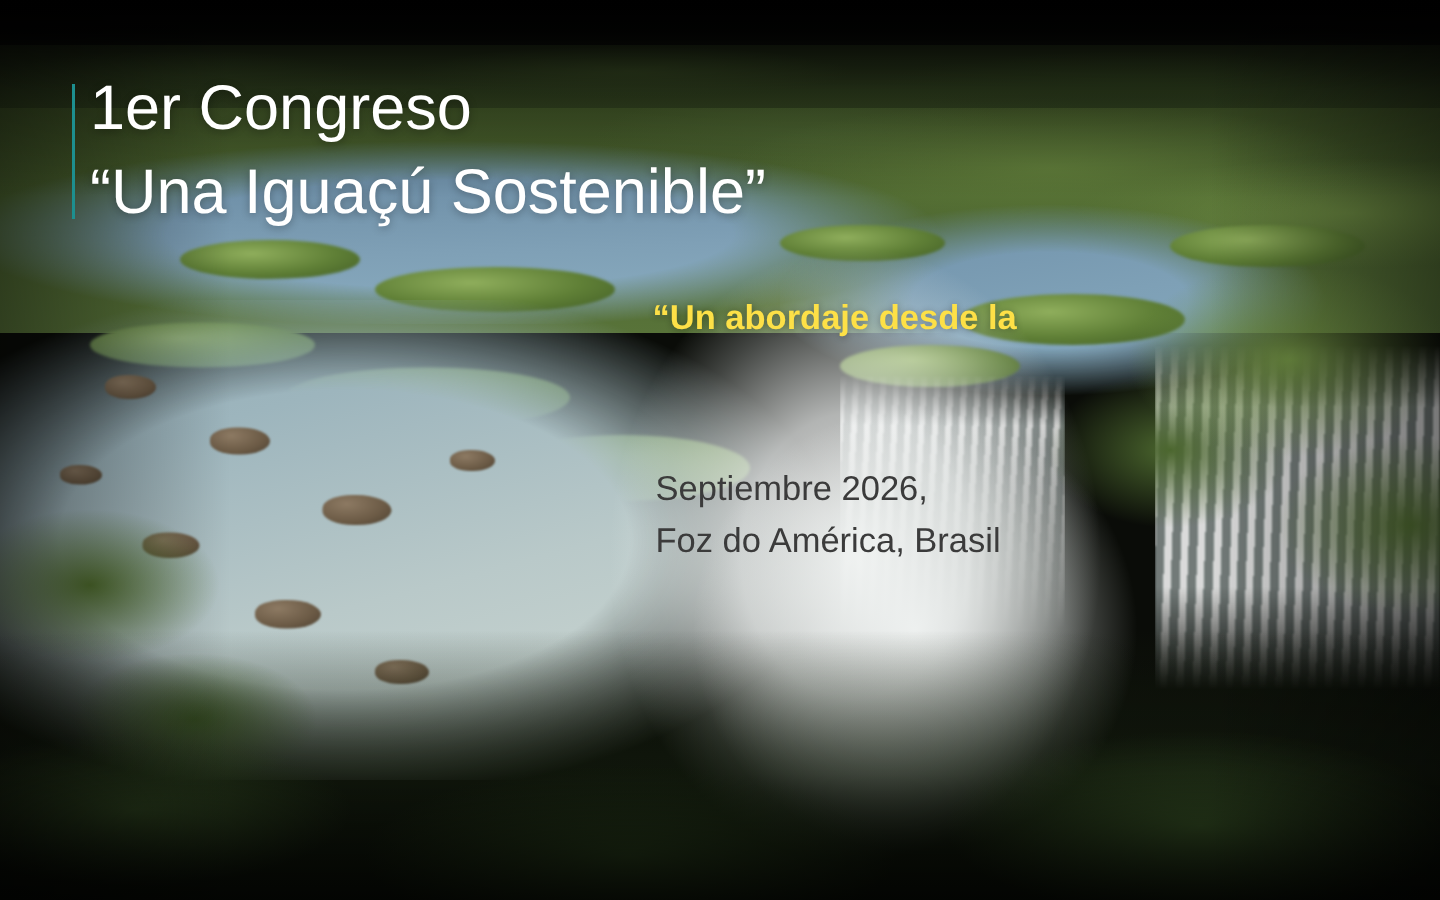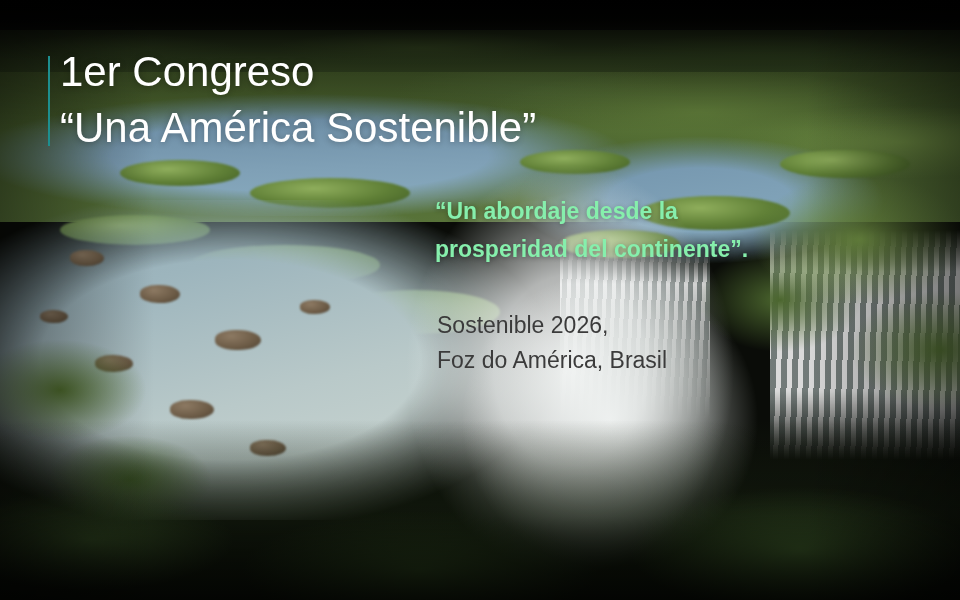--- a/index.html
+++ b/index.html
@@ -156,21 +156,21 @@
     font-size: 42px;
     font-weight: 400;
     line-height: 56px;
     letter-spacing: 0px;
     text-shadow: 0 1px 6px rgba(0,0,0,0.30);
   }
   .title .l1, .title .l2 { display: block; white-space: nowrap; }
 
   .quote {
     position: absolute; left: 435px; top: 192px; width: 400px;
-    color: #86efac;
+    color: #fde047;
     font-size: 23px;
     font-weight: bold;
     line-height: 38px;
     text-shadow: 0 1px 5px rgba(0,0,0,0.32);
   }
   .quote span { display: block; white-space: nowrap; }
 
   .meta {
     position: absolute; left: 437px; top: 308px; width: 400px;
     color: #3b3b3b;
@@ -223,30 +223,29 @@
 
     <div class="jungle-right"></div>
     <div class="jungle-left"></div>
     <div class="jungle-bottom"></div>
     <div class="vignette"></div>
   </div>
 
   <div class="accent-bar"></div>
   <div class="title">
     <span class="l1">1er Congreso</span>
-    <span class="l2">“Una América Sostenible”</span>
+    <span class="l2">“Una Iguaçú Sostenible”</span>
   </div>
 
   <div class="quote">
     <span>“Un abordaje desde la</span>
-    <span>prosperidad del continente”.</span>
   </div>
 
   <div class="meta">
-    <span>Sostenible 2026,</span>
+    <span>Septiembre 2026,</span>
     <span>Foz do América, Brasil</span>
   </div>
 
   <div class="logos">
 
     
     
 
     
     

